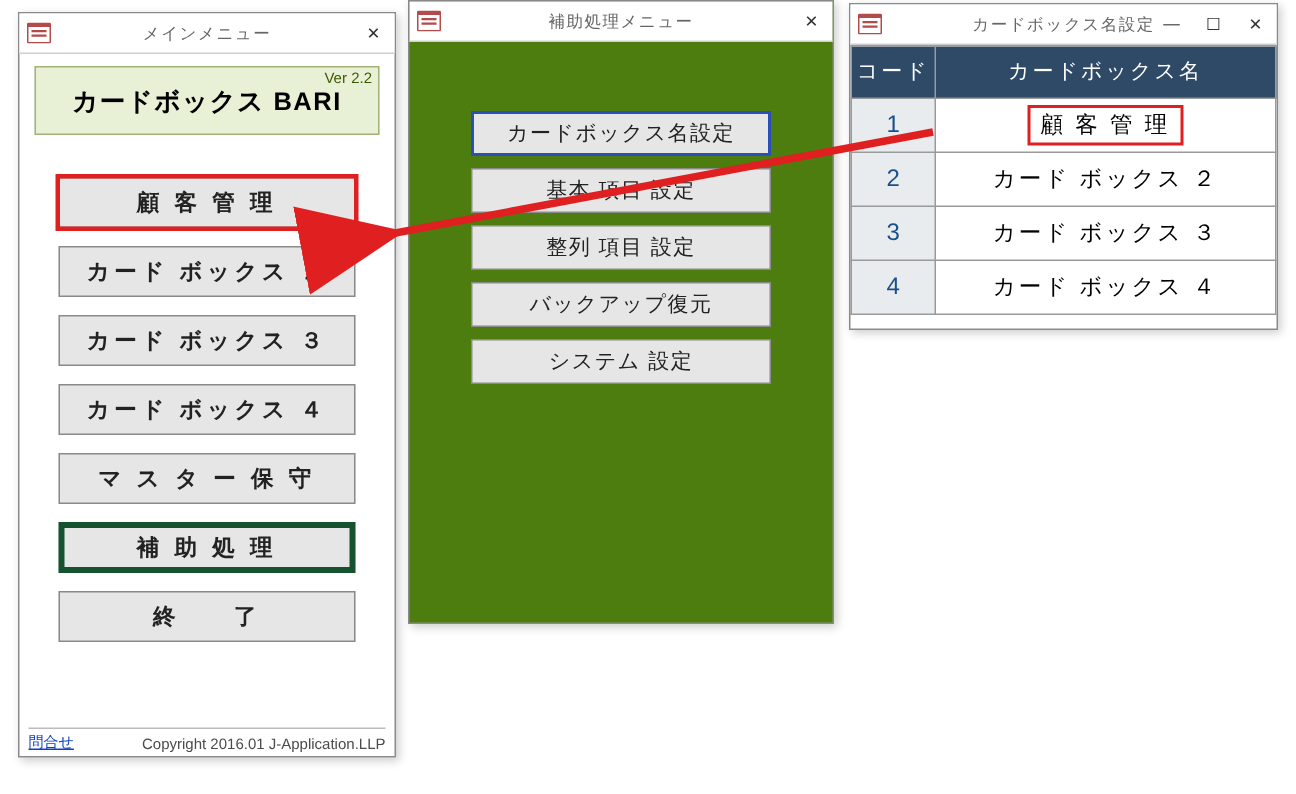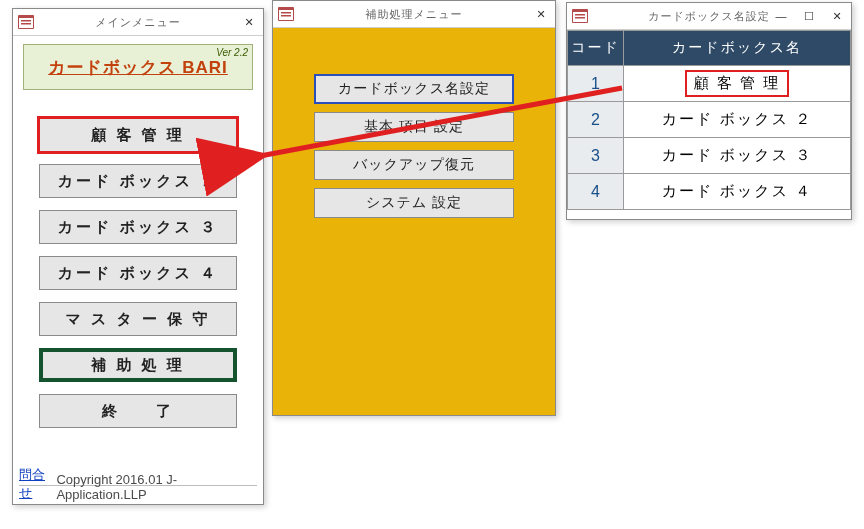--- a/index.html
+++ b/index.html
@@ -72,59 +72,57 @@
     display:flex;
     align-items:center;
     justify-content:center;
     margin-bottom:28px;
   }
   .app-title-box .ver {
     position:absolute;
     right:4px; top:2px;
     font-size:10px;
     color:#3a5a00;
-    font-style:italic;
   }
   .app-title-box .title {
     font-weight:bold;
     font-size:17px;
-    color:#c2410c;
+    color:#000000;
     letter-spacing:1px;
-    text-decoration:underline;
   }
   .mm-btn {
     display:block;
     width: 198px;
     margin: 0 auto 12px auto;
     height:34px;
     background:#e6e6e6;
     border:1px solid #8a8a8a;
     font-size:15px;
     font-weight:bold;
     letter-spacing:3px;
     color:#222;
     cursor:default;
   }
   .mm-btn.sel-red { outline:3px solid #e02020; outline-offset:-1px; }
   .mm-btn.sel-blue{ border:4px solid #14532d; }
   .main-footer {
     position:absolute;
     left:0; right:0; bottom:2px;
-    font-size:13px;
+    font-size:10px;
     color:#4b4b4b;
     padding:0 6px;
     display:flex;
     justify-content:space-between;
     align-items:flex-end;
   }
   .main-footer .inquiry { color:#1040c0; text-decoration:underline; cursor:pointer;}
   .hr-line { position:absolute; left:6px; right:6px; bottom:18px; height:1px; background:#bcbcbc;}
 
   
-  #win-aux { left: 272px; top: 0px; width: 282px; height: 414px; background:#eab308;}
+  #win-aux { left: 272px; top: 0px; width: 282px; height: 414px; background:#4d7c0f;}
   #win-aux .body { padding: 46px 24px 20px 24px; }
   .aux-btn {
     display:block;
     width: 200px;
     margin: 0 auto 8px auto;
     height:30px;
     background:#e6e6e6;
     border:1px solid #8a8a8a;
     font-size:14px;
     letter-spacing:1px;
@@ -216,20 +214,21 @@
         </svg>
     </span>
     <span class="title-text">補助処理メニュー</span>
     <span class="controls">
       <span class="ctrl">✕</span>
     </span>
   </div>
   <div class="body">
     <button class="aux-btn sel-blue">カードボックス名設定</button>
     <button class="aux-btn">基本 項目 設定</button>
+    <button class="aux-btn">整列 項目 設定</button>
     <button class="aux-btn">バックアップ復元</button>
     <button class="aux-btn">システム 設定</button>
   </div>
 </div>
 
 <div class="window" id="win-tbl">
   <div class="titlebar">
     <span class="sysicon">
       <svg class="form-icon" viewBox="0 0 16 14">
           <rect x="0" y="0" width="16" height="14" fill="#b54a4a" rx="1"></rect>

